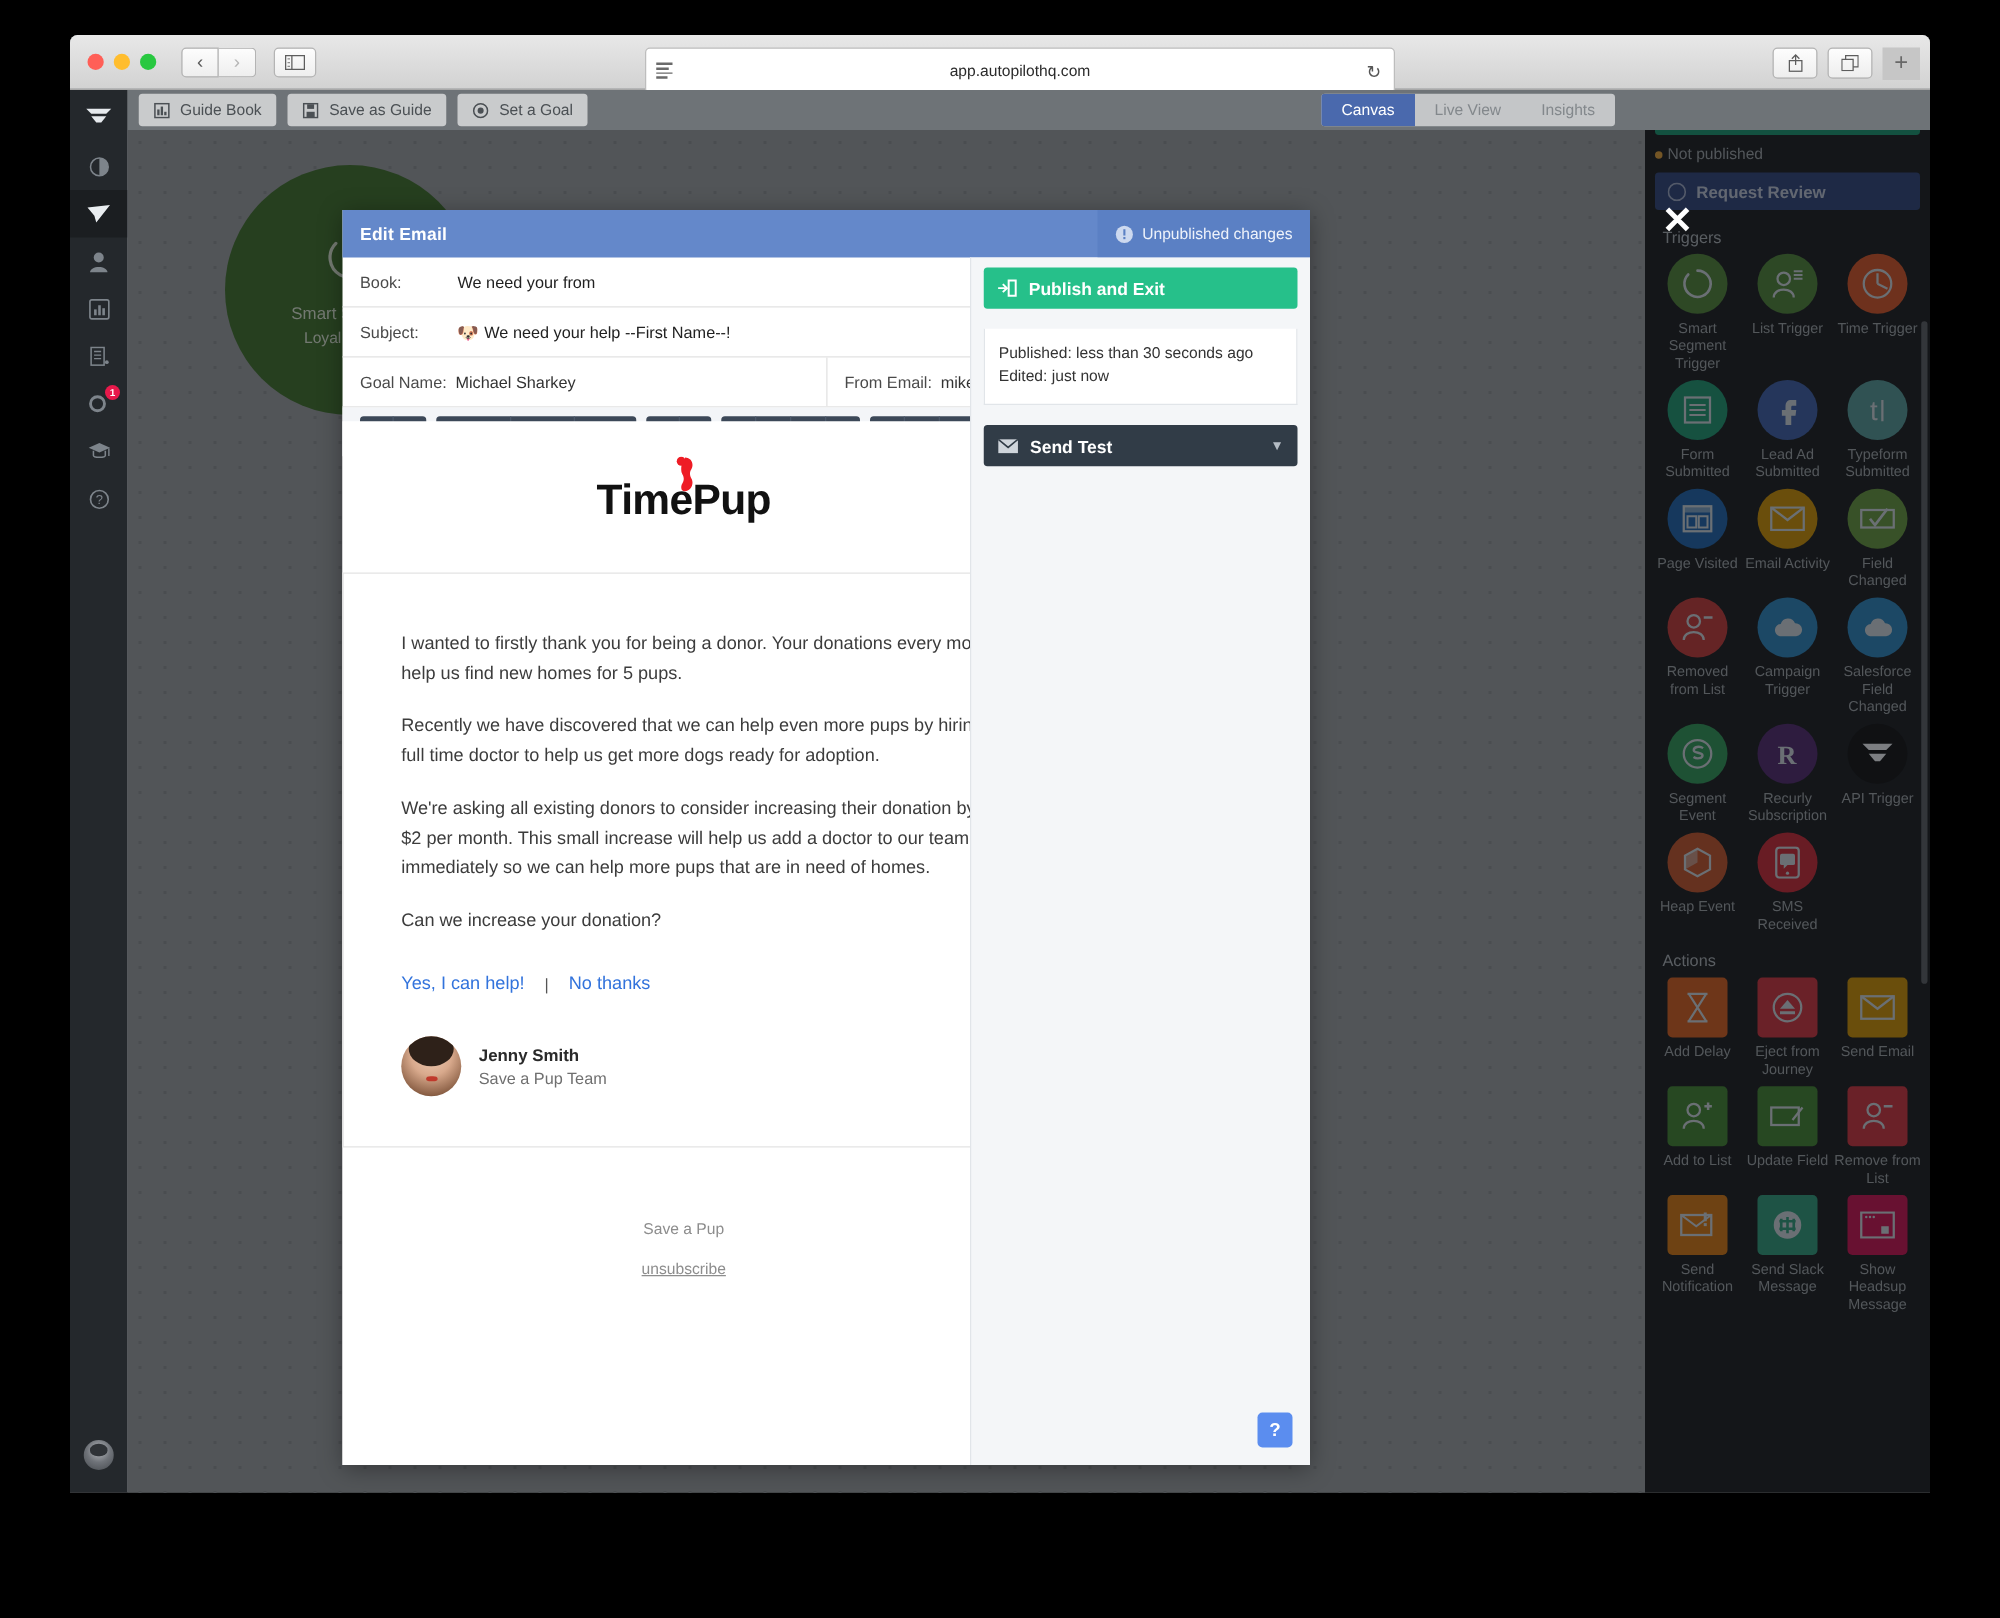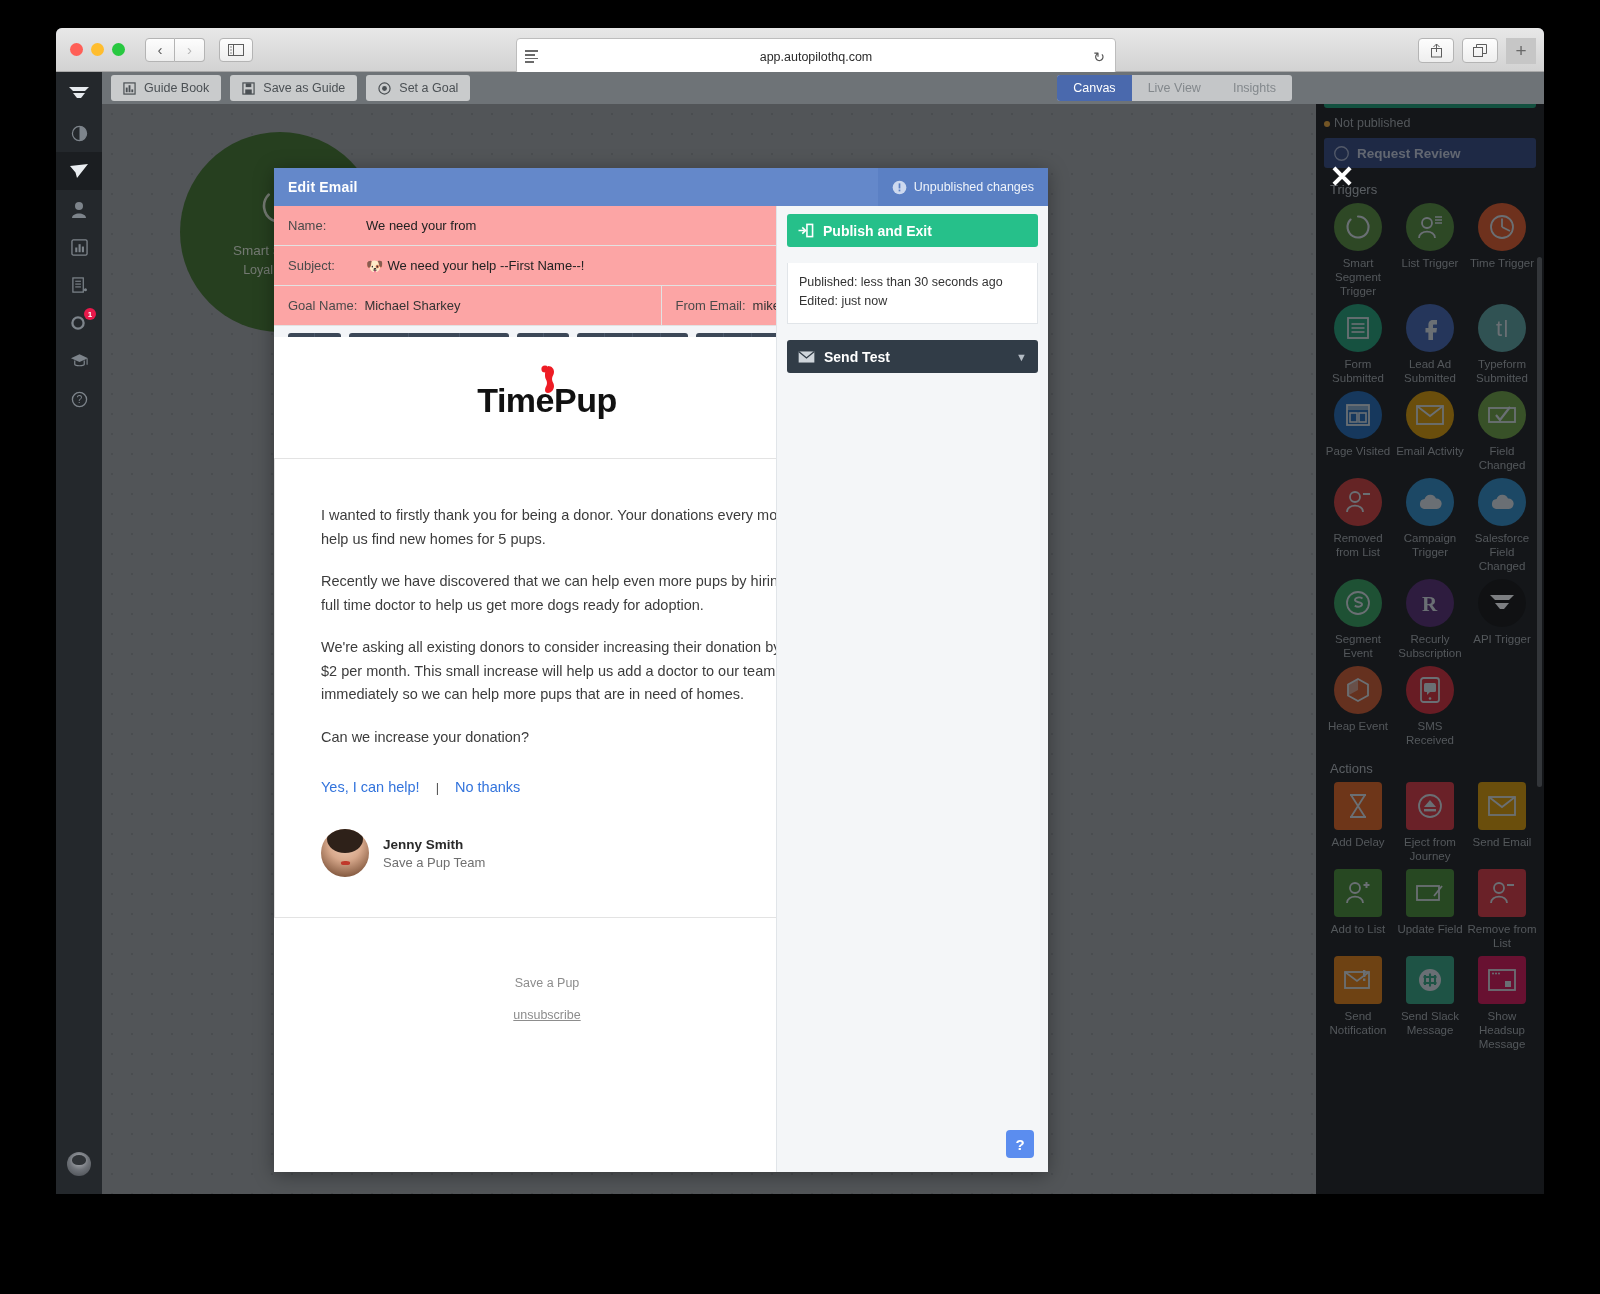--- a/index.html
+++ b/index.html
@@ -188,21 +188,21 @@
 
   
   #dim {
     position: absolute; left: 46px; top: 32px; right: 0; bottom: 0;
     background: rgba(10,12,14,0.45); pointer-events: none;
   }
 
   
   #modal {
     position: absolute; left: 218px; top: 96px; width: 774px; height: 1004px;
-    background: #fca5a5; box-shadow: 0 3px 18px rgba(0,0,0,0.35);
+    background: #ffffff; box-shadow: 0 3px 18px rgba(0,0,0,0.35);
   }
   #modal-header {
     height: 38px; background: #6488ca; color: #fff;
     display: flex; align-items: center; justify-content: space-between;
     padding: 0 0 0 14px;
   }
   #modal-header .title { font-size: 14px; font-weight: bold; letter-spacing: .2px;}
   #unpub {
     height: 38px; background: #5b80c4; color: #eef2fa;
     font-size: 12.5px; display:flex; align-items:center; gap:7px; padding: 0 14px;
@@ -812,21 +812,21 @@
                 <circle cx="8" cy="8" r="7.3" fill="#cdd9ef"></circle>
                 <rect x="7.1" y="3.6" width="1.8" height="5.4" fill="#5b80c4"></rect>
                 <rect x="7.1" y="10.2" width="1.8" height="1.9" fill="#5b80c4"></rect>
               </svg>
           </span>
           <span>Unpublished changes</span>
         </span>
       </div>
 
       <div class="frow">
-        <span class="flabel">Name:</span>
+        <span class="flabel">Book:</span>
         <span class="fval">We need your from</span>
       </div>
 
       <div class="frow" id="subject-row">
         <span class="flabel">Subject:</span>
         <span class="emoji">🐶</span>
         <span class="fval">We need your help --First Name--!</span>
         <span class="person-ico">
           <svg width="14" height="15" viewBox="0 0 14 15">
               <circle cx="7" cy="4.5" r="3.6" fill="#a3a3a3"></circle>

